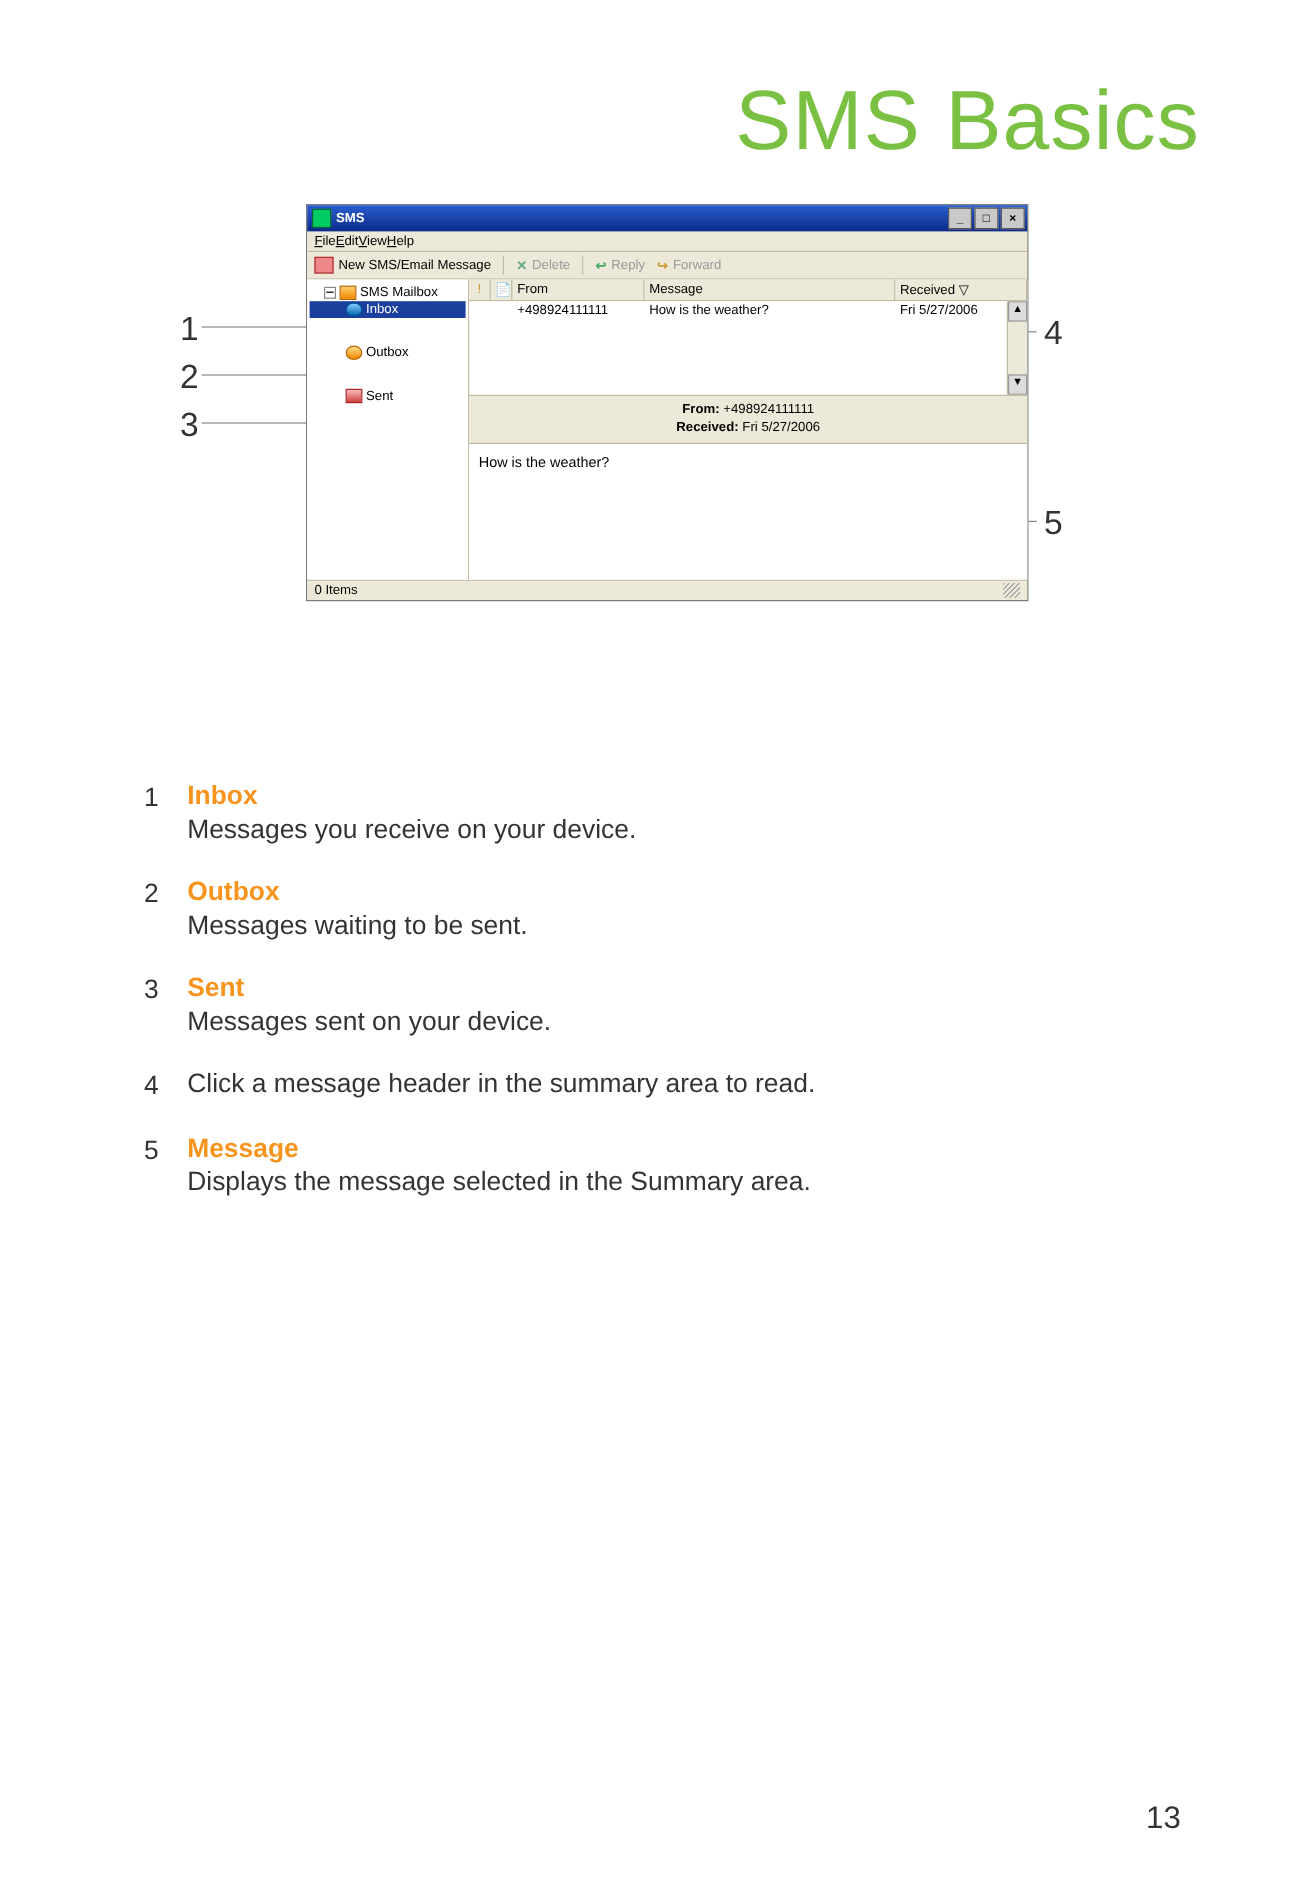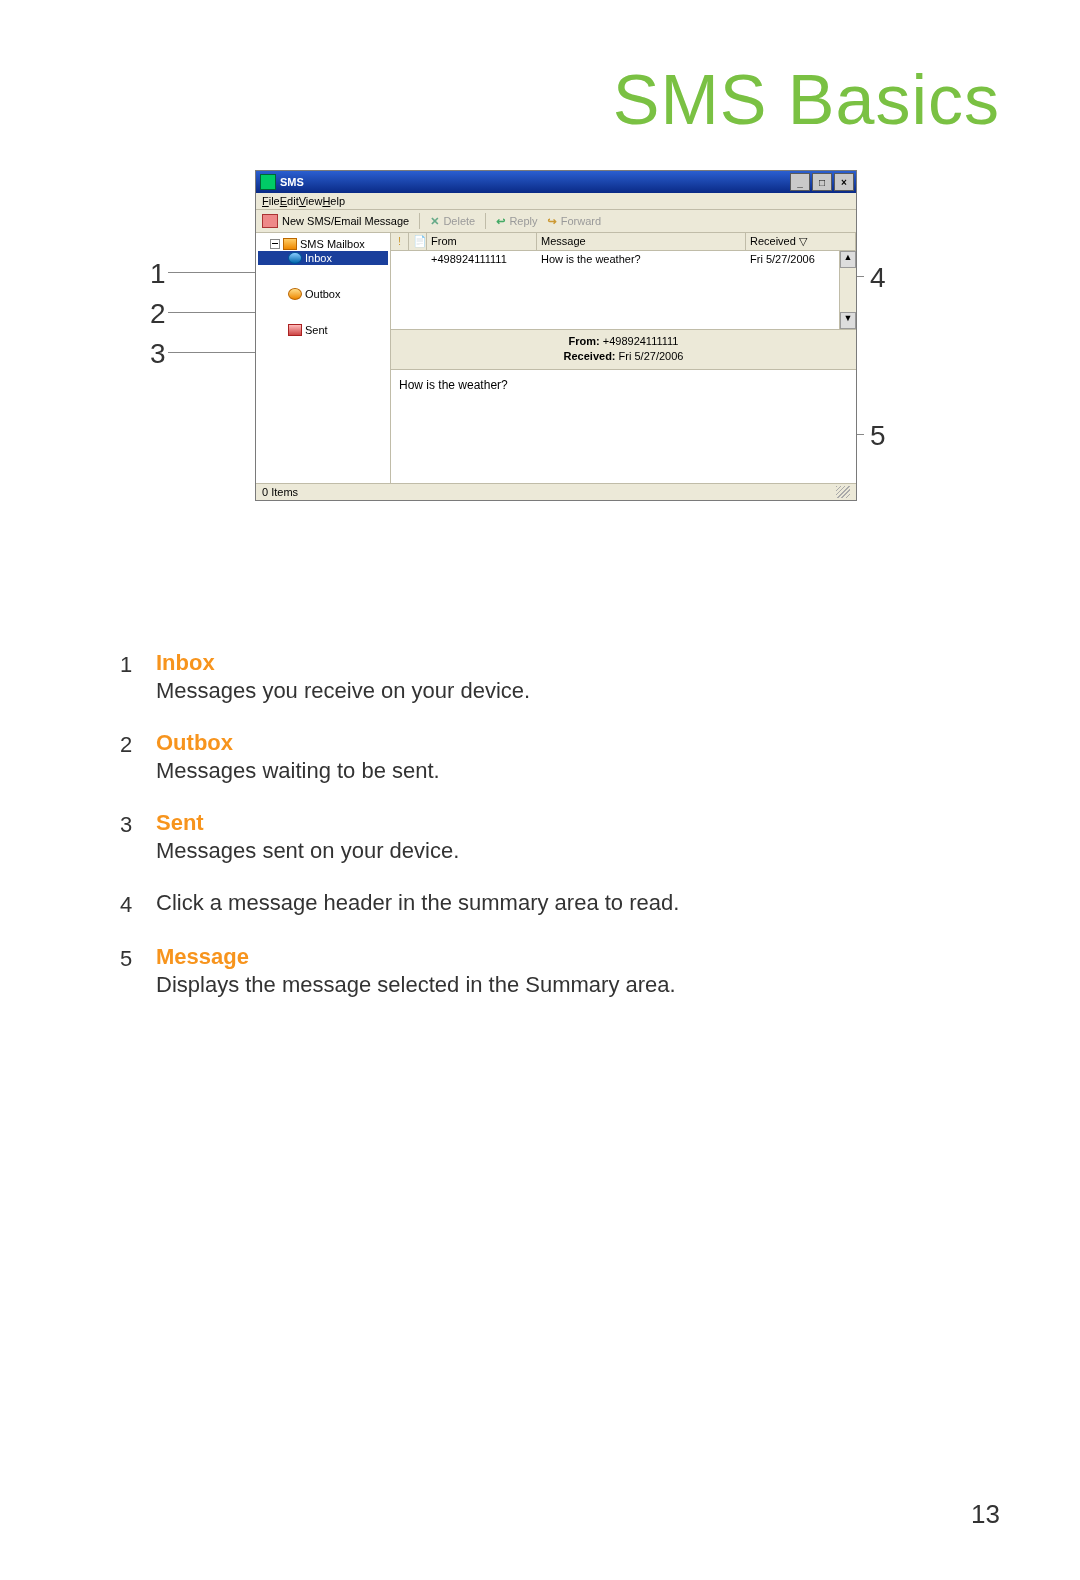--- a/index.html
+++ b/index.html
@@ -224,21 +224,21 @@
     color: #f7941d;
     margin-bottom: 2px;
   }
   .legend-desc {
     font-size: 22px;
     color: #333;
   }
   .page-num {
     position: absolute;
     bottom: 50px;
-    right: 80px;
+    right: 96px;
     font-size: 26px;
     color: #333;
   }
 </style>
 </head>
 <body>
 
 <div class="page">
 
   <h1 class="title">SMS Basics</h1>

